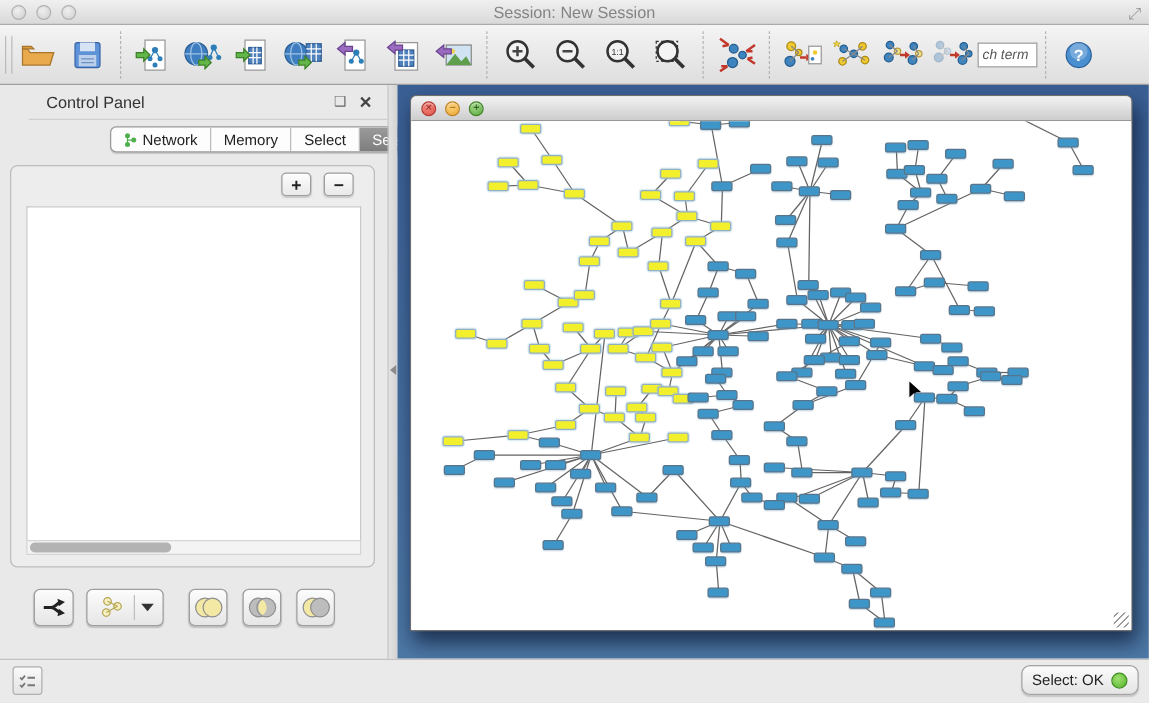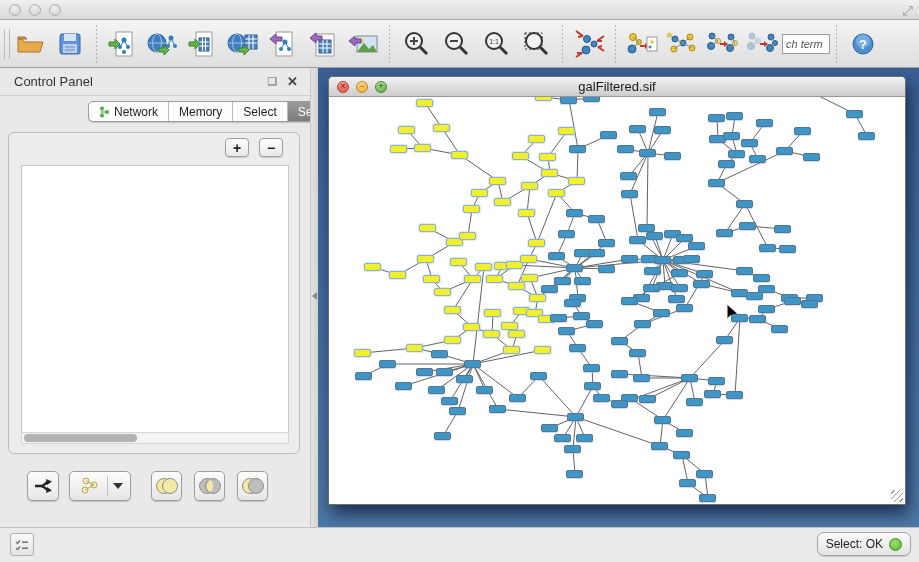--- a/index.html
+++ b/index.html
@@ -31,21 +31,21 @@
   .tb-btn svg { display:block; }
   .search-box { width:48px; height:20px; border:1px solid #9a9a9a; background:#fff;
     font-style:italic; font-size:11px; color:#555; padding:0 3px;
     font-family:"Liberation Sans", sans-serif; }
 
   
   .main { position:absolute; left:0; top:68px; width:919px; height:459px; }
 
   
   .cpanel { position:absolute; left:0; top:0; width:310px; height:459px;
-    background:#e9e9e9; }
+    background:#e9e9e9;padding-left:23px; }
   .cp-header { height:28px; display:flex; align-items:center;
     border-bottom:1px solid #cfcfcf; background:#e9e9e9; }
   .cp-title { font-size:13px; color:#333; margin-left:14px; flex:1; }
   .cp-float { color:#666; font-size:11px; margin-right:10px; }
   .cp-close { color:#444; font-size:13px; font-weight:bold; margin-right:12px; }
 
   .tabs { position:absolute; left:88px; top:33px; height:21px; display:flex;
     border:1px solid #9a9a9a; border-radius:5px; overflow:hidden;
     background:#fdfdfd; box-shadow:0 1px 1px rgba(0,0,0,.15); }
   .tab { padding:0 10px; font-size:12px; color:#222; display:flex;
@@ -142,20 +142,21 @@
 </style>
 </head>
 <body>
 
 <div class="titlebar">
   <div class="traffic">
     <div class="tl-circle"></div>
     <div class="tl-circle"></div>
     <div class="tl-circle"></div>
   </div>
+  <div class="tb-title">Session: New Session</div>
   <div class="fs-icon">⤢</div>
 </div>
 
 <div class="toolbar">
   <div class="tb-handle"></div>
   <div class="tb-btn">
     <svg width="30" height="26" viewBox="0 0 30 26">
       <path d="M3 8 L3 21 L25 21 L28 11 L9 11 L7 8 Z" fill="#e8aa4c" stroke="#a9752c"></path>
       <path d="M3 8 L3 6 L10 6 L12 8 Z" fill="#d99a3c" stroke="#a9752c"></path>
     </svg>
@@ -460,21 +461,20 @@
   </div>
 
   <div class="desktop">
     <div class="netwin">
       <div class="nw-titlebar">
         <div class="nw-lights">
           <div class="light red">×</div>
           <div class="light yellow">−</div>
           <div class="light green">+</div>
         </div>
-        <div class="nw-title">galFiltered.sif</div>
       </div>
       <div class="canvas">
           <svg width="576" height="407" class="edges">
             <line x1="96" y1="6" x2="113" y2="31" stroke="#636363" stroke-width="1"></line>
             <line x1="113" y1="31" x2="131" y2="58" stroke="#636363" stroke-width="1"></line>
             <line x1="78" y1="33" x2="94" y2="51" stroke="#636363" stroke-width="1"></line>
             <line x1="94" y1="51" x2="70" y2="52" stroke="#636363" stroke-width="1"></line>
             <line x1="94" y1="51" x2="131" y2="58" stroke="#636363" stroke-width="1"></line>
             <line x1="131" y1="58" x2="169" y2="84" stroke="#636363" stroke-width="1"></line>
             <line x1="208" y1="42" x2="192" y2="59" stroke="#636363" stroke-width="1"></line>

